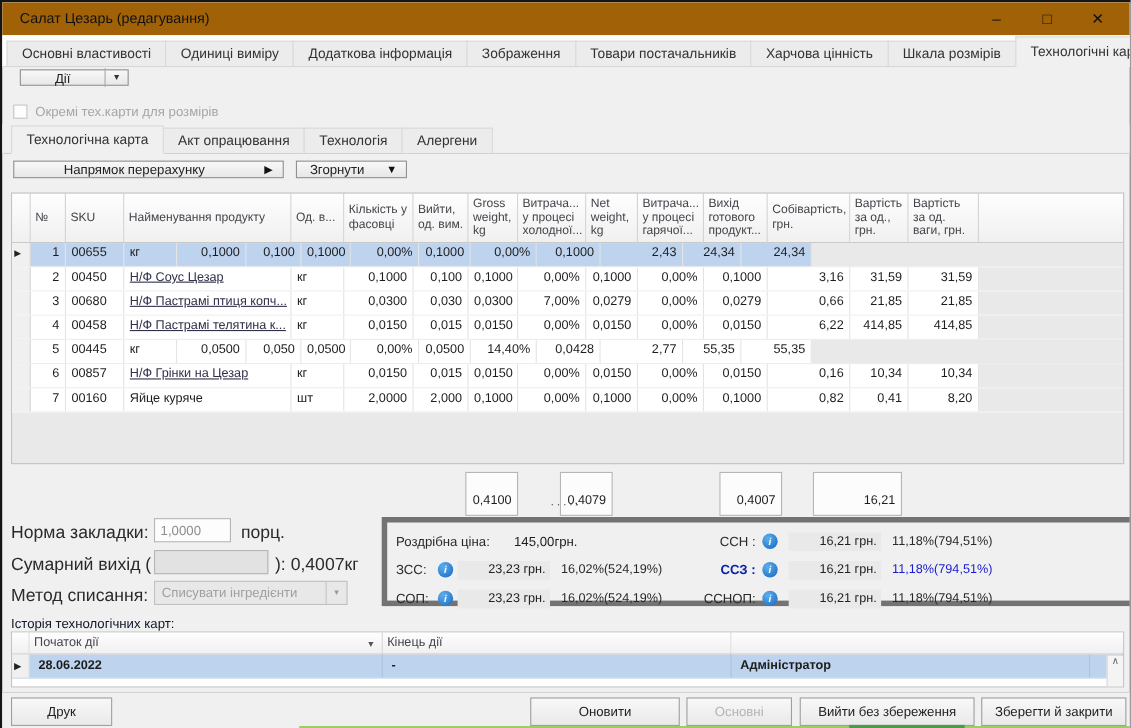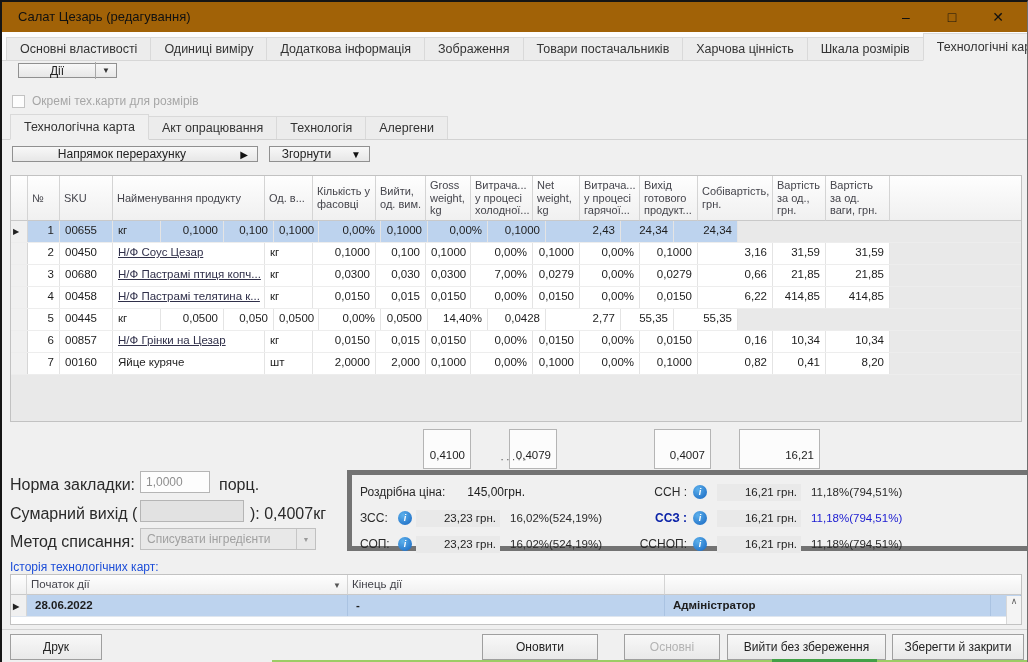--- a/index.html
+++ b/index.html
@@ -78,37 +78,37 @@
   .stats .row { position:absolute; height:18px; display:flex; align-items:center; }
   .slabel { font-size:12px; color:#2a2a2a; white-space:nowrap; }
   .slabel.hl { color:#0b23a8; font-weight:bold; }
   .sval { font-size:12px; color:#1d1d1d; }
   .info-icon { width:14px; height:14px; border-radius:50%; background:radial-gradient(circle at 35% 30%, #5cb0ec, #1565c0);
                color:#fff; font-size:9px; font-weight:bold; display:flex; align-items:center; justify-content:center; font-style:italic; }
   .vbox { width:84px; height:17px; background:#e9e9e9; font-size:11.5px; color:#222; text-align:right; padding:2px 4px; }
   .pct { font-size:11.5px; color:#2a2a2a; white-space:nowrap; }
   .pct.hl { color:#1b1bd1; }
   
-  .hist-label { position:absolute; left:8px; top:558px; font-size:12px; color:#1d4ed8; }
+  .hist-label { position:absolute; left:8px; top:558px; font-size:12px; color:#0f172a; }
   .hgrid { position:absolute; left:8px; top:572px; width:1012px; height:51px; background:#fff; border:1px solid #c2c2c2; overflow:hidden; }
   .hg-head { display:flex; height:20px; }
   .hg-head .hcell { font-size:11.5px; }
   .h-ind{width:16px;} .h-start{width:321px; position:relative;} .h-end{width:317px;} .h-chg{width:326px;} .h-fill{flex:1; border-right:none;}
   .sort-glyph { position:absolute; right:6px; top:6px; font-size:8px; color:#555; }
   .hg-row { display:flex; height:22px; background:#bdd3ee; border-bottom:1px solid #dfe6ef; }
   .hg-row .cell { font-weight:bold; font-size:11.5px; border-right:1px solid #aac3e2; padding:4px 8px; }
   .hg-row .h-ind { background:#f0f0f0; border-right:1px solid #d6d6d6; padding:4px 2px; }
   .hscroll { position:absolute; right:0; top:21px; bottom:0; width:15px; background:#f4f4f4; border-left:1px solid #d8d8d8;
              display:flex; justify-content:center; font-size:9px; color:#666; }
   
   .footer { position:absolute; left:0; top:627px; width:100%; height:35px; background:#f0f0f0; border-top:1px solid #d3d3d3; }
   .fbtn { position:absolute; top:4px; height:26px; background:linear-gradient(#f8f8f8,#e9e9e9); border:1px solid #9f9f9f;
           font-size:12px; color:#222; display:flex; align-items:center; justify-content:center; }
   .fbtn.disabled { color:#b3b3b3; }
-  .fb-print{left:8px;width:92px;} .fb-refresh{left:480px;width:116px;} .fb-save{left:622px;width:96px;}
+  .fb-print{left:8px;width:92px;} .fb-refresh{left:480px;width:136px;} .fb-save{left:622px;width:96px;}
   .fb-exit{left:725px;width:159px;} .fb-saveclose{left:890px;width:132px;}
   .green-strip  { position:absolute; left:270px; top:658px; width:758px; height:3px; background:#9ccc65; }
   .green-strip2 { position:absolute; left:770px; top:657px; width:105px; height:4px; background:#43a047; }
 </style>
 </head>
 <body>
 
 <div class="window">
 
   <div class="titlebar">

